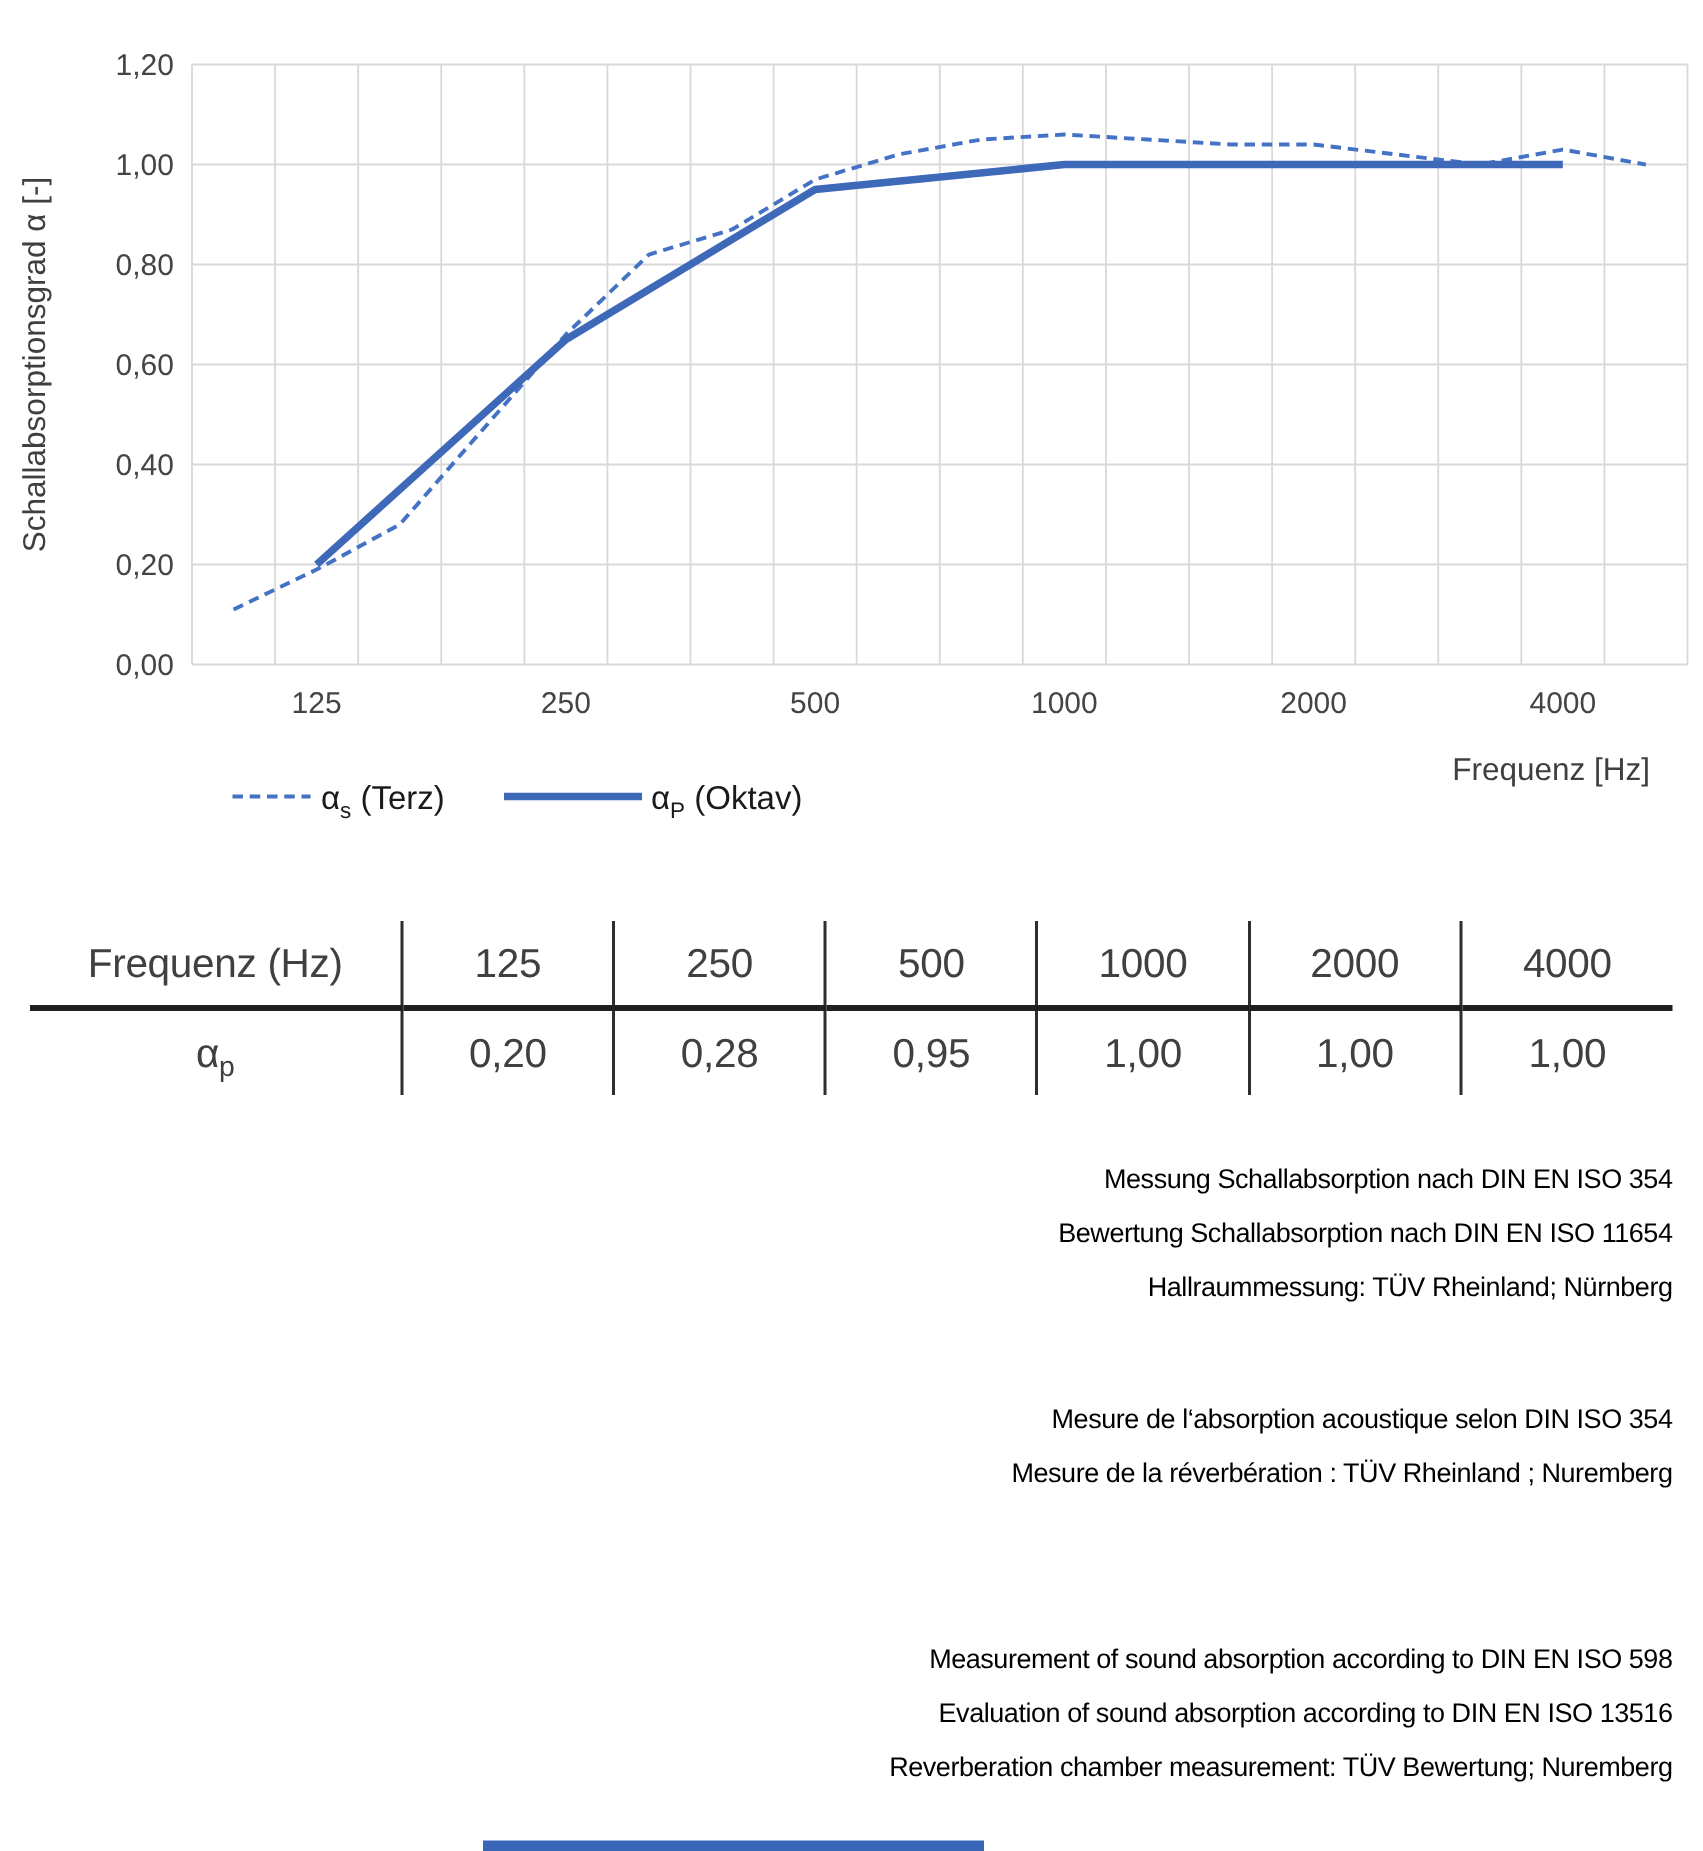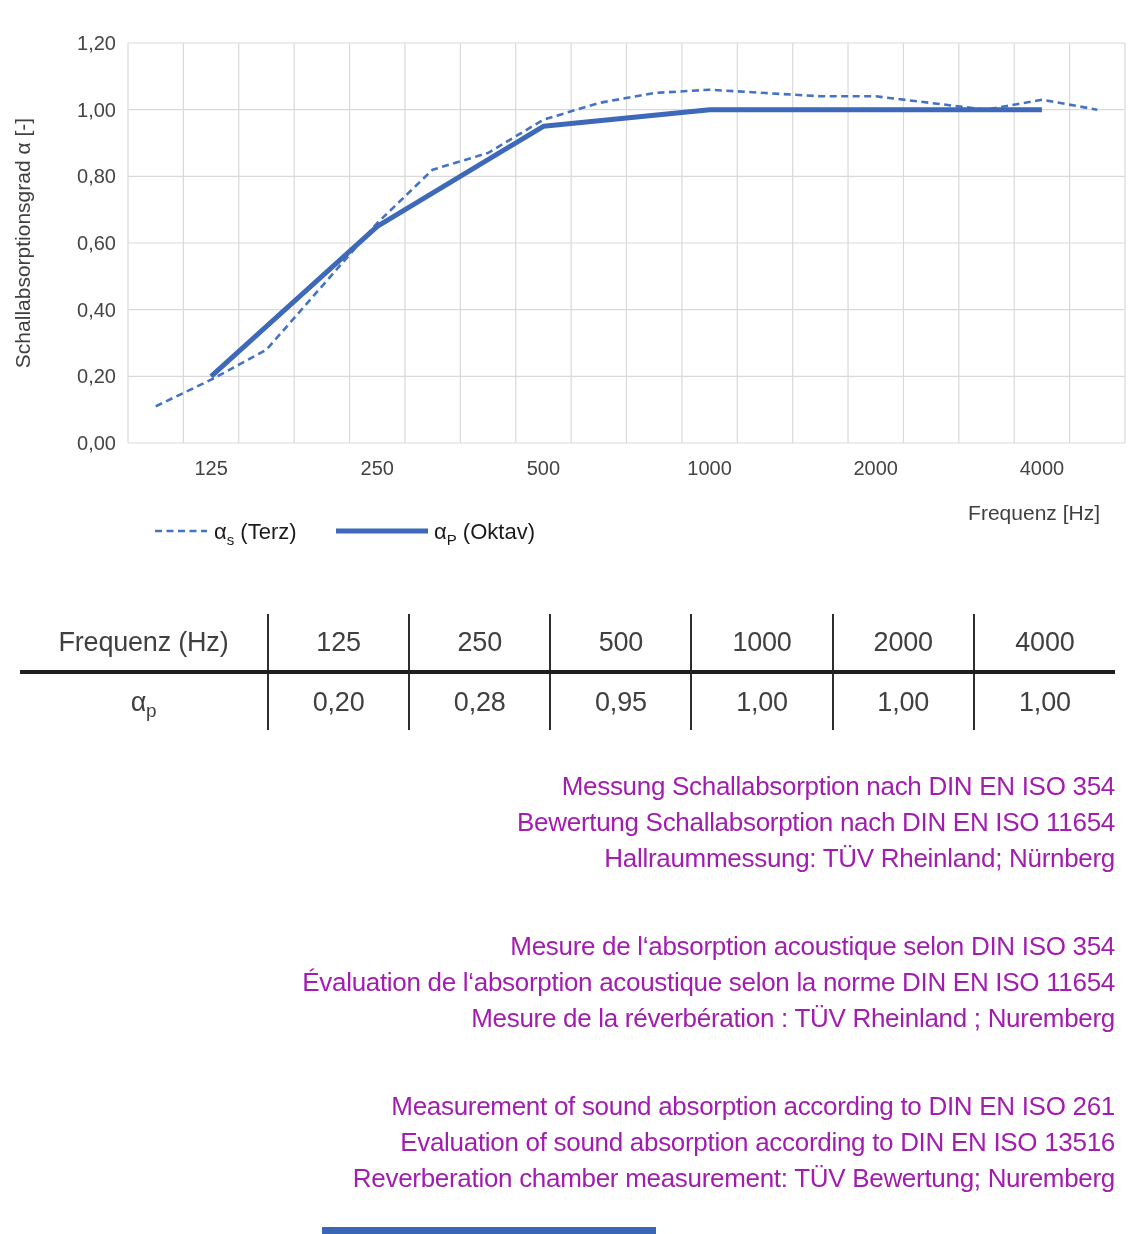--- a/index.html
+++ b/index.html
@@ -19,22 +19,22 @@
     border-right:2px solid #2e2e2e;
     height:56px;padding:0 4px;
   }
   #abs-table td:last-child{border-right:none;}
   #abs-table tr.header-row td{border-bottom:4px solid #1f1f1f;}
   #abs-table col.label-col{width:248px;}
   #abs-table sub{font-size:70%;line-height:0;}
   
   .caption-block{
     position:absolute;right:20px;left:20px;
-    text-align:right;font-size:26px;line-height:36px;
-    letter-spacing:-0.3px;color:#a21caf;
+    text-align:right;font-size:18px;line-height:36px;
+    letter-spacing:-0.3px;color:#000000;
   }
   #caption-de{top:768px;}
   #caption-fr{top:928px;}
   #caption-en{top:1088px;}
   .caption-line{white-space:nowrap;}
   
   #footer-bar{
     position:absolute;left:322px;top:1227px;width:334px;height:7px;
     background:#3a66b8;
   }
@@ -134,22 +134,21 @@
 </tbody>
   </table>
 
 <div id="caption-de" class="caption-block">
   <div class="caption-line">Messung Schallabsorption nach DIN EN ISO 354</div>
   <div class="caption-line">Bewertung Schallabsorption nach DIN EN ISO 11654</div>
   <div class="caption-line">Hallraummessung: TÜV Rheinland; Nürnberg</div>
 </div>
 <div id="caption-fr" class="caption-block">
   <div class="caption-line">Mesure de l‘absorption acoustique selon DIN ISO 354</div>
-  <div class="caption-line">Évaluation de l‘absorption acoustique selon la norme DIN EN ISO 11654</div>
   <div class="caption-line">Mesure de la réverbération : TÜV Rheinland ; Nuremberg</div>
 </div>
 <div id="caption-en" class="caption-block">
-  <div class="caption-line">Measurement of sound absorption according to DIN EN ISO 261</div>
+  <div class="caption-line">Measurement of sound absorption according to DIN EN ISO 598</div>
   <div class="caption-line">Evaluation of sound absorption according to DIN EN ISO 13516</div>
   <div class="caption-line">Reverberation chamber measurement: TÜV Bewertung; Nuremberg</div>
 </div>
 
 <div id="footer-bar"></div>
 
 </body></html>

